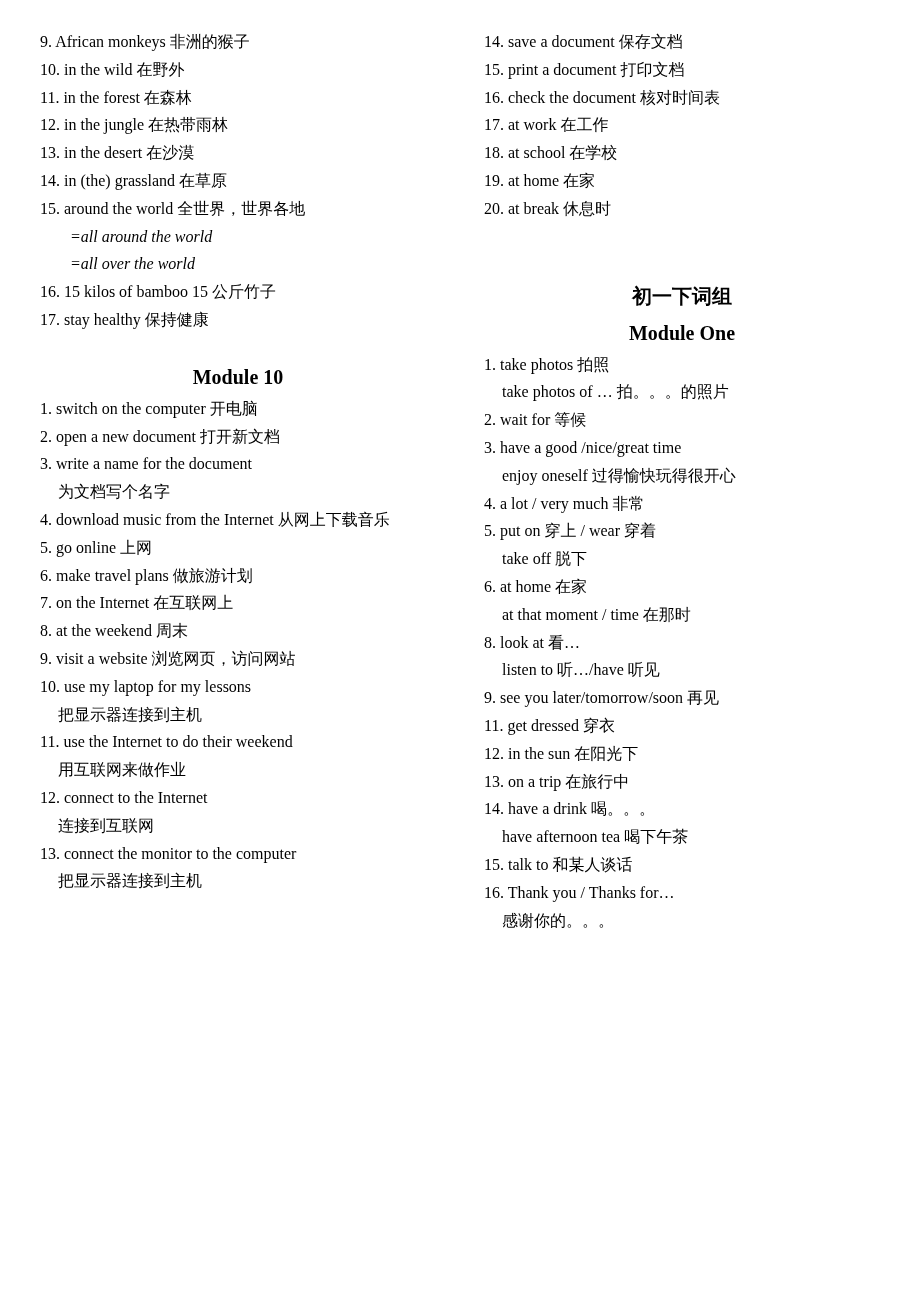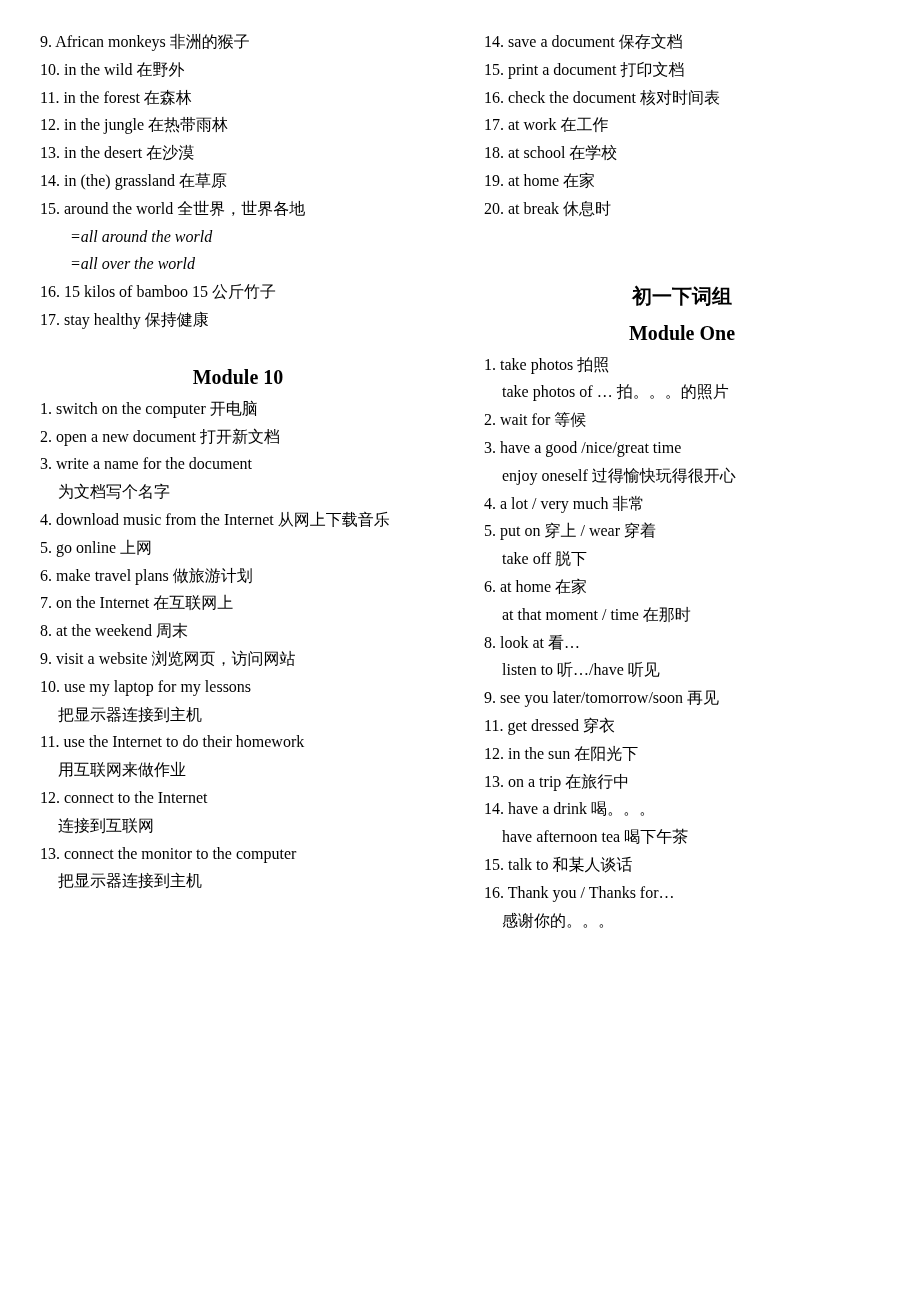--- a/index.html
+++ b/index.html
@@ -161,21 +161,21 @@
     <div class="list-item">
       <span>10.</span>
       <span>use my laptop for my lessons</span>
     </div>
     <div class="indent2">
       <span>把显示器连接到主机</span>
     </div>
 
     <div class="list-item">
       <span>11.</span>
-      <span>use the Internet to do their homework</span>
+      <span>use the Internet to do their weekend</span>
     </div>
     <div class="indent2">
       <span>用互联网来做作业</span>
     </div>
 
     <div class="list-item">
       <span>12.</span>
       <span>connect to the Internet</span>
     </div>
     <div class="indent2">

